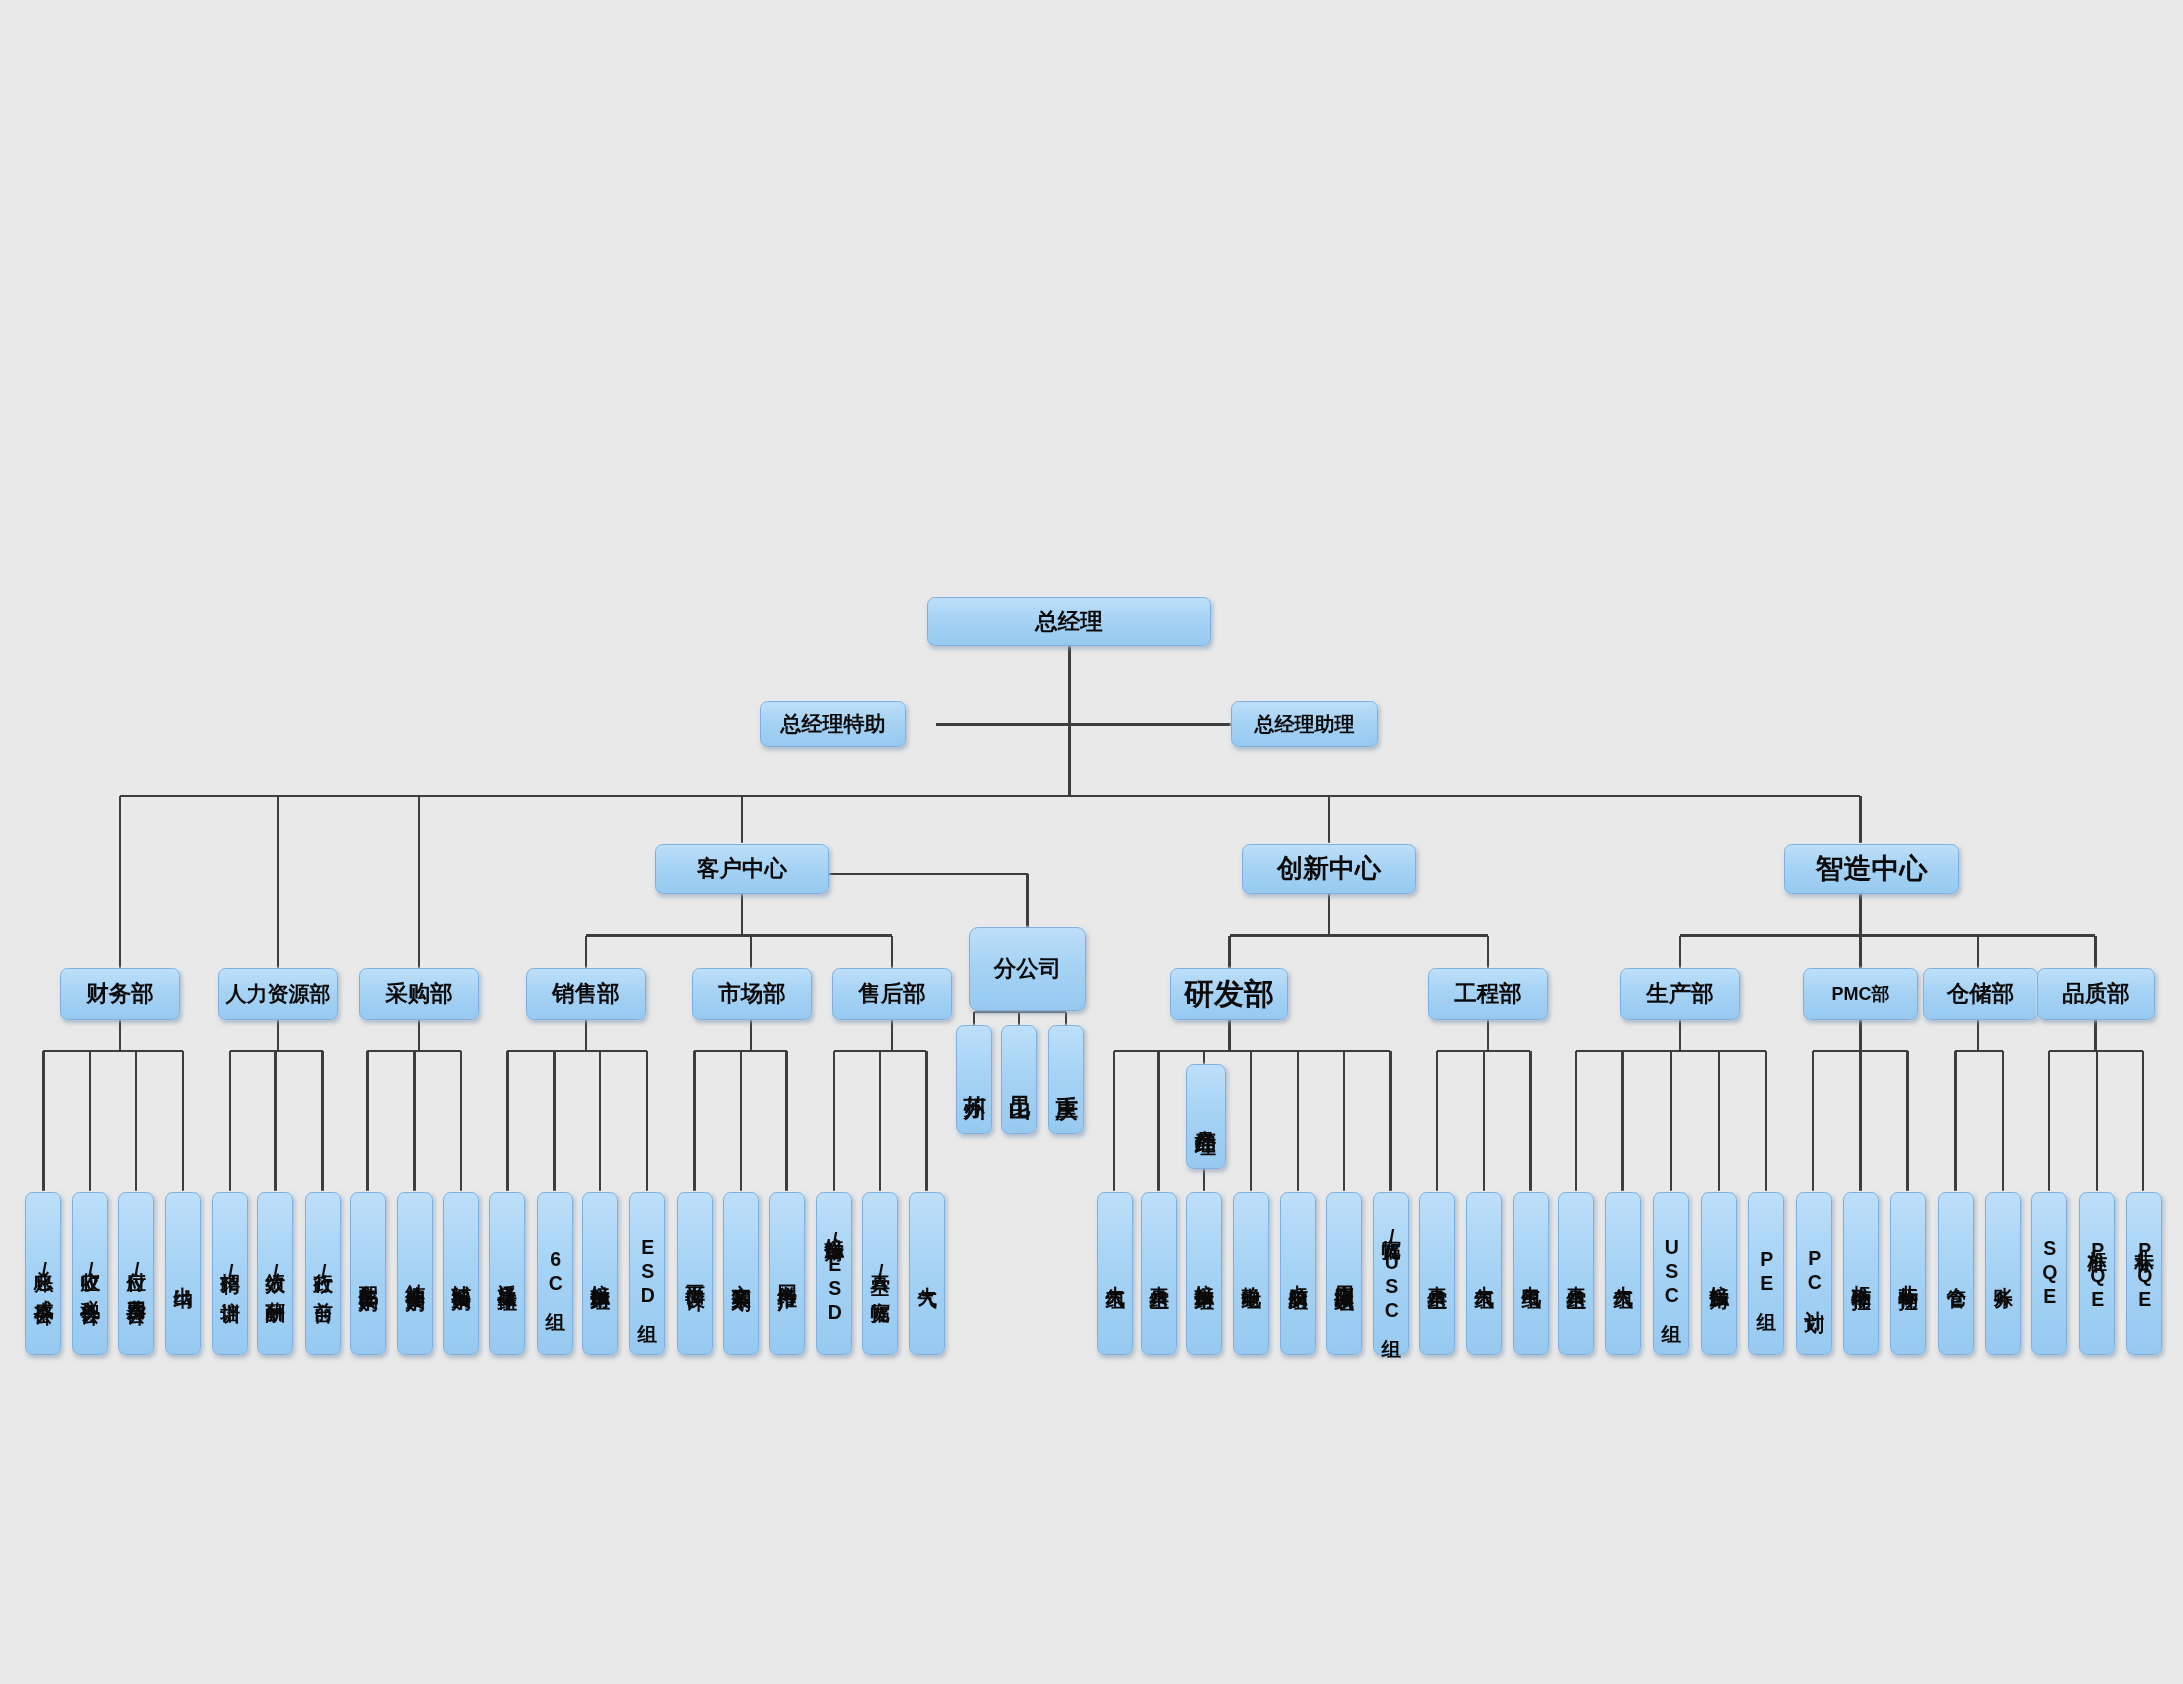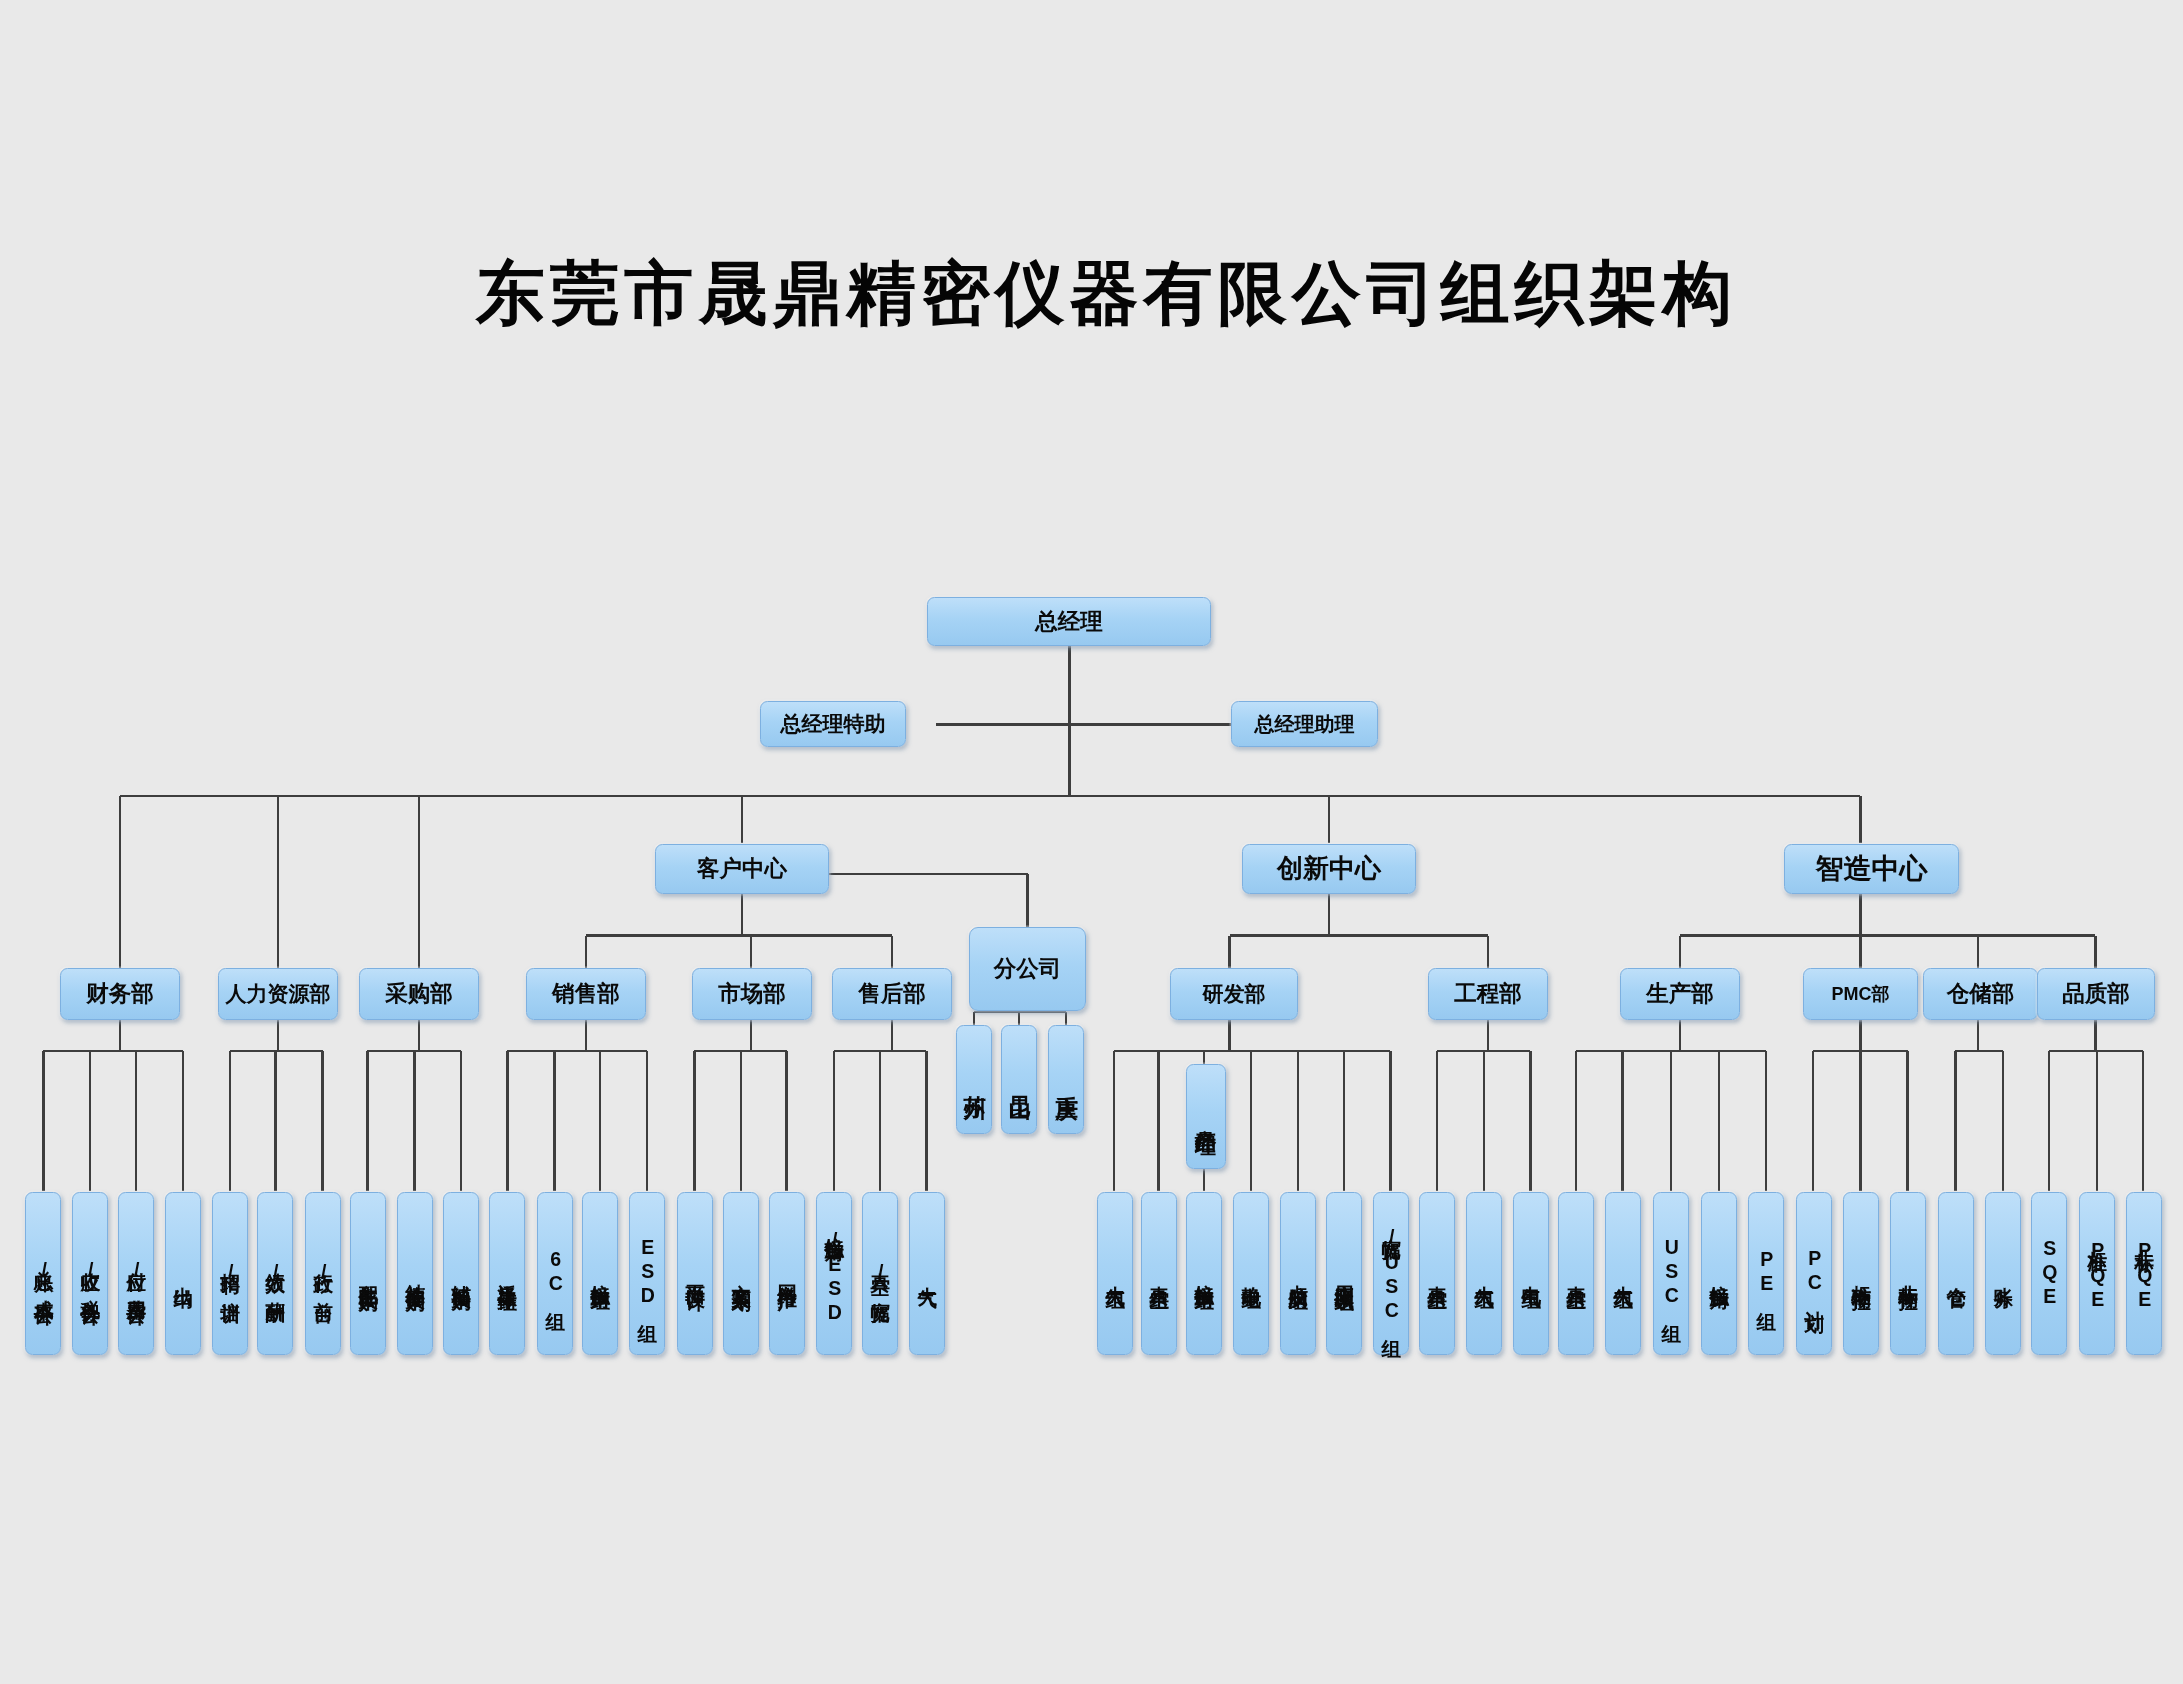--- a/index.html
+++ b/index.html
@@ -12,21 +12,20 @@
         background:linear-gradient(180deg,#bedff9 0%,#a6d3f5 45%,#97c9f0 100%);
         border:1.5px solid #7db0e0;border-radius:7.5px;box-sizing:border-box;
         color:#0a0a0a;font-weight:bold;text-align:center;line-height:1.05;
         box-shadow:1.5px 2.2px 4.5px rgba(125,148,172,.55), 0 0 0 1.5px rgba(255,255,255,.35);}
   .node.v{writing-mode:vertical-rl;text-orientation:upright;letter-spacing:2.2px;line-height:1;}
 </style>
 <title>东莞市晟鼎精密仪器有限公司组织架构</title></head>
 <body>
 
 <div class="stage">
-  <h1 class="title">东莞市晟鼎精密仪器有限公司组织架构</h1>
   <svg id="wires" width="2183" height="1684" viewBox="0 0 2917 2250" shape-rendering="crispEdges">
       <line x1="1429" y1="863" x2="1429" y2="1064" stroke="#3e3e3e" stroke-width="3"></line>
       <line x1="1251" y1="968" x2="1645" y2="968" stroke="#3e3e3e" stroke-width="3"></line>
       <line x1="160" y1="1064" x2="2486" y2="1064" stroke="#3e3e3e" stroke-width="3"></line>
       <line x1="160" y1="1064" x2="160" y2="1293" stroke="#3e3e3e" stroke-width="3"></line>
       <line x1="371" y1="1064" x2="371" y2="1293" stroke="#3e3e3e" stroke-width="3"></line>
       <line x1="560" y1="1064" x2="560" y2="1293" stroke="#3e3e3e" stroke-width="3"></line>
       <line x1="991" y1="1064" x2="991" y2="1127" stroke="#3e3e3e" stroke-width="3"></line>
       <line x1="1776" y1="1064" x2="1776" y2="1127" stroke="#3e3e3e" stroke-width="3"></line>
       <line x1="2486" y1="1064" x2="2486" y2="1127" stroke="#3e3e3e" stroke-width="3"></line>
@@ -127,21 +126,21 @@
       <div class="node" style="left: 655px; top: 844px; width: 174px; height: 50px; font-size: 22.5px;">客户中心</div>
       <div class="node" style="left: 1242px; top: 844px; width: 174px; height: 50px; font-size: 26px;">创新中心</div>
       <div class="node" style="left: 1784px; top: 844px; width: 175px; height: 50px; font-size: 28px;">智造中心</div>
       <div class="node" style="left: 969px; top: 927px; width: 117px; height: 84px; font-size: 22.5px; border-radius: 9px;">分公司</div>
       <div class="node" style="left: 60px; top: 968px; width: 120px; height: 52px; font-size: 22.5px;">财务部</div>
       <div class="node" style="left: 218px; top: 968px; width: 120px; height: 52px; font-size: 21px;">人力资源部</div>
       <div class="node" style="left: 359px; top: 968px; width: 120px; height: 52px; font-size: 22.5px;">采购部</div>
       <div class="node" style="left: 526px; top: 968px; width: 120px; height: 52px; font-size: 22.5px;">销售部</div>
       <div class="node" style="left: 692px; top: 968px; width: 120px; height: 52px; font-size: 22.5px;">市场部</div>
       <div class="node" style="left: 832px; top: 968px; width: 120px; height: 52px; font-size: 22.5px;">售后部</div>
-      <div class="node" style="left: 1170px; top: 968px; width: 128px; height: 52px; font-size: 21px;">研发部</div>
+      <div class="node" style="left: 1170px; top: 968px; width: 118px; height: 52px; font-size: 30px;">研发部</div>
       <div class="node" style="left: 1428px; top: 968px; width: 120px; height: 52px; font-size: 22.5px;">工程部</div>
       <div class="node" style="left: 1620px; top: 968px; width: 120px; height: 52px; font-size: 22.5px;">生产部</div>
       <div class="node" style="left: 1803px; top: 968px; width: 115px; height: 52px; font-size: 18px;">PMC部</div>
       <div class="node" style="left: 1923px; top: 968px; width: 115px; height: 52px; font-size: 22.5px;">仓储部</div>
       <div class="node" style="left: 2037px; top: 968px; width: 118px; height: 52px; font-size: 22.5px;">品质部</div>
       <div class="node v" style="left: 956px; top: 1025px; width: 36px; height: 109px; font-size: 22.5px;">苏州</div>
       <div class="node v" style="left: 1001px; top: 1025px; width: 36px; height: 109px; font-size: 22.5px;">昆山</div>
       <div class="node v" style="left: 1048px; top: 1025px; width: 36px; height: 109px; font-size: 22.5px;">重庆</div>
       <div class="node v" style="left: 1186px; top: 1064px; width: 40px; height: 105px; font-size: 21px;">产品经理</div>
       <div class="node v" style="left: 25.4px; top: 1192px; width: 36px; height: 163px; font-size: 19.5px;">总账/成本会计</div>

